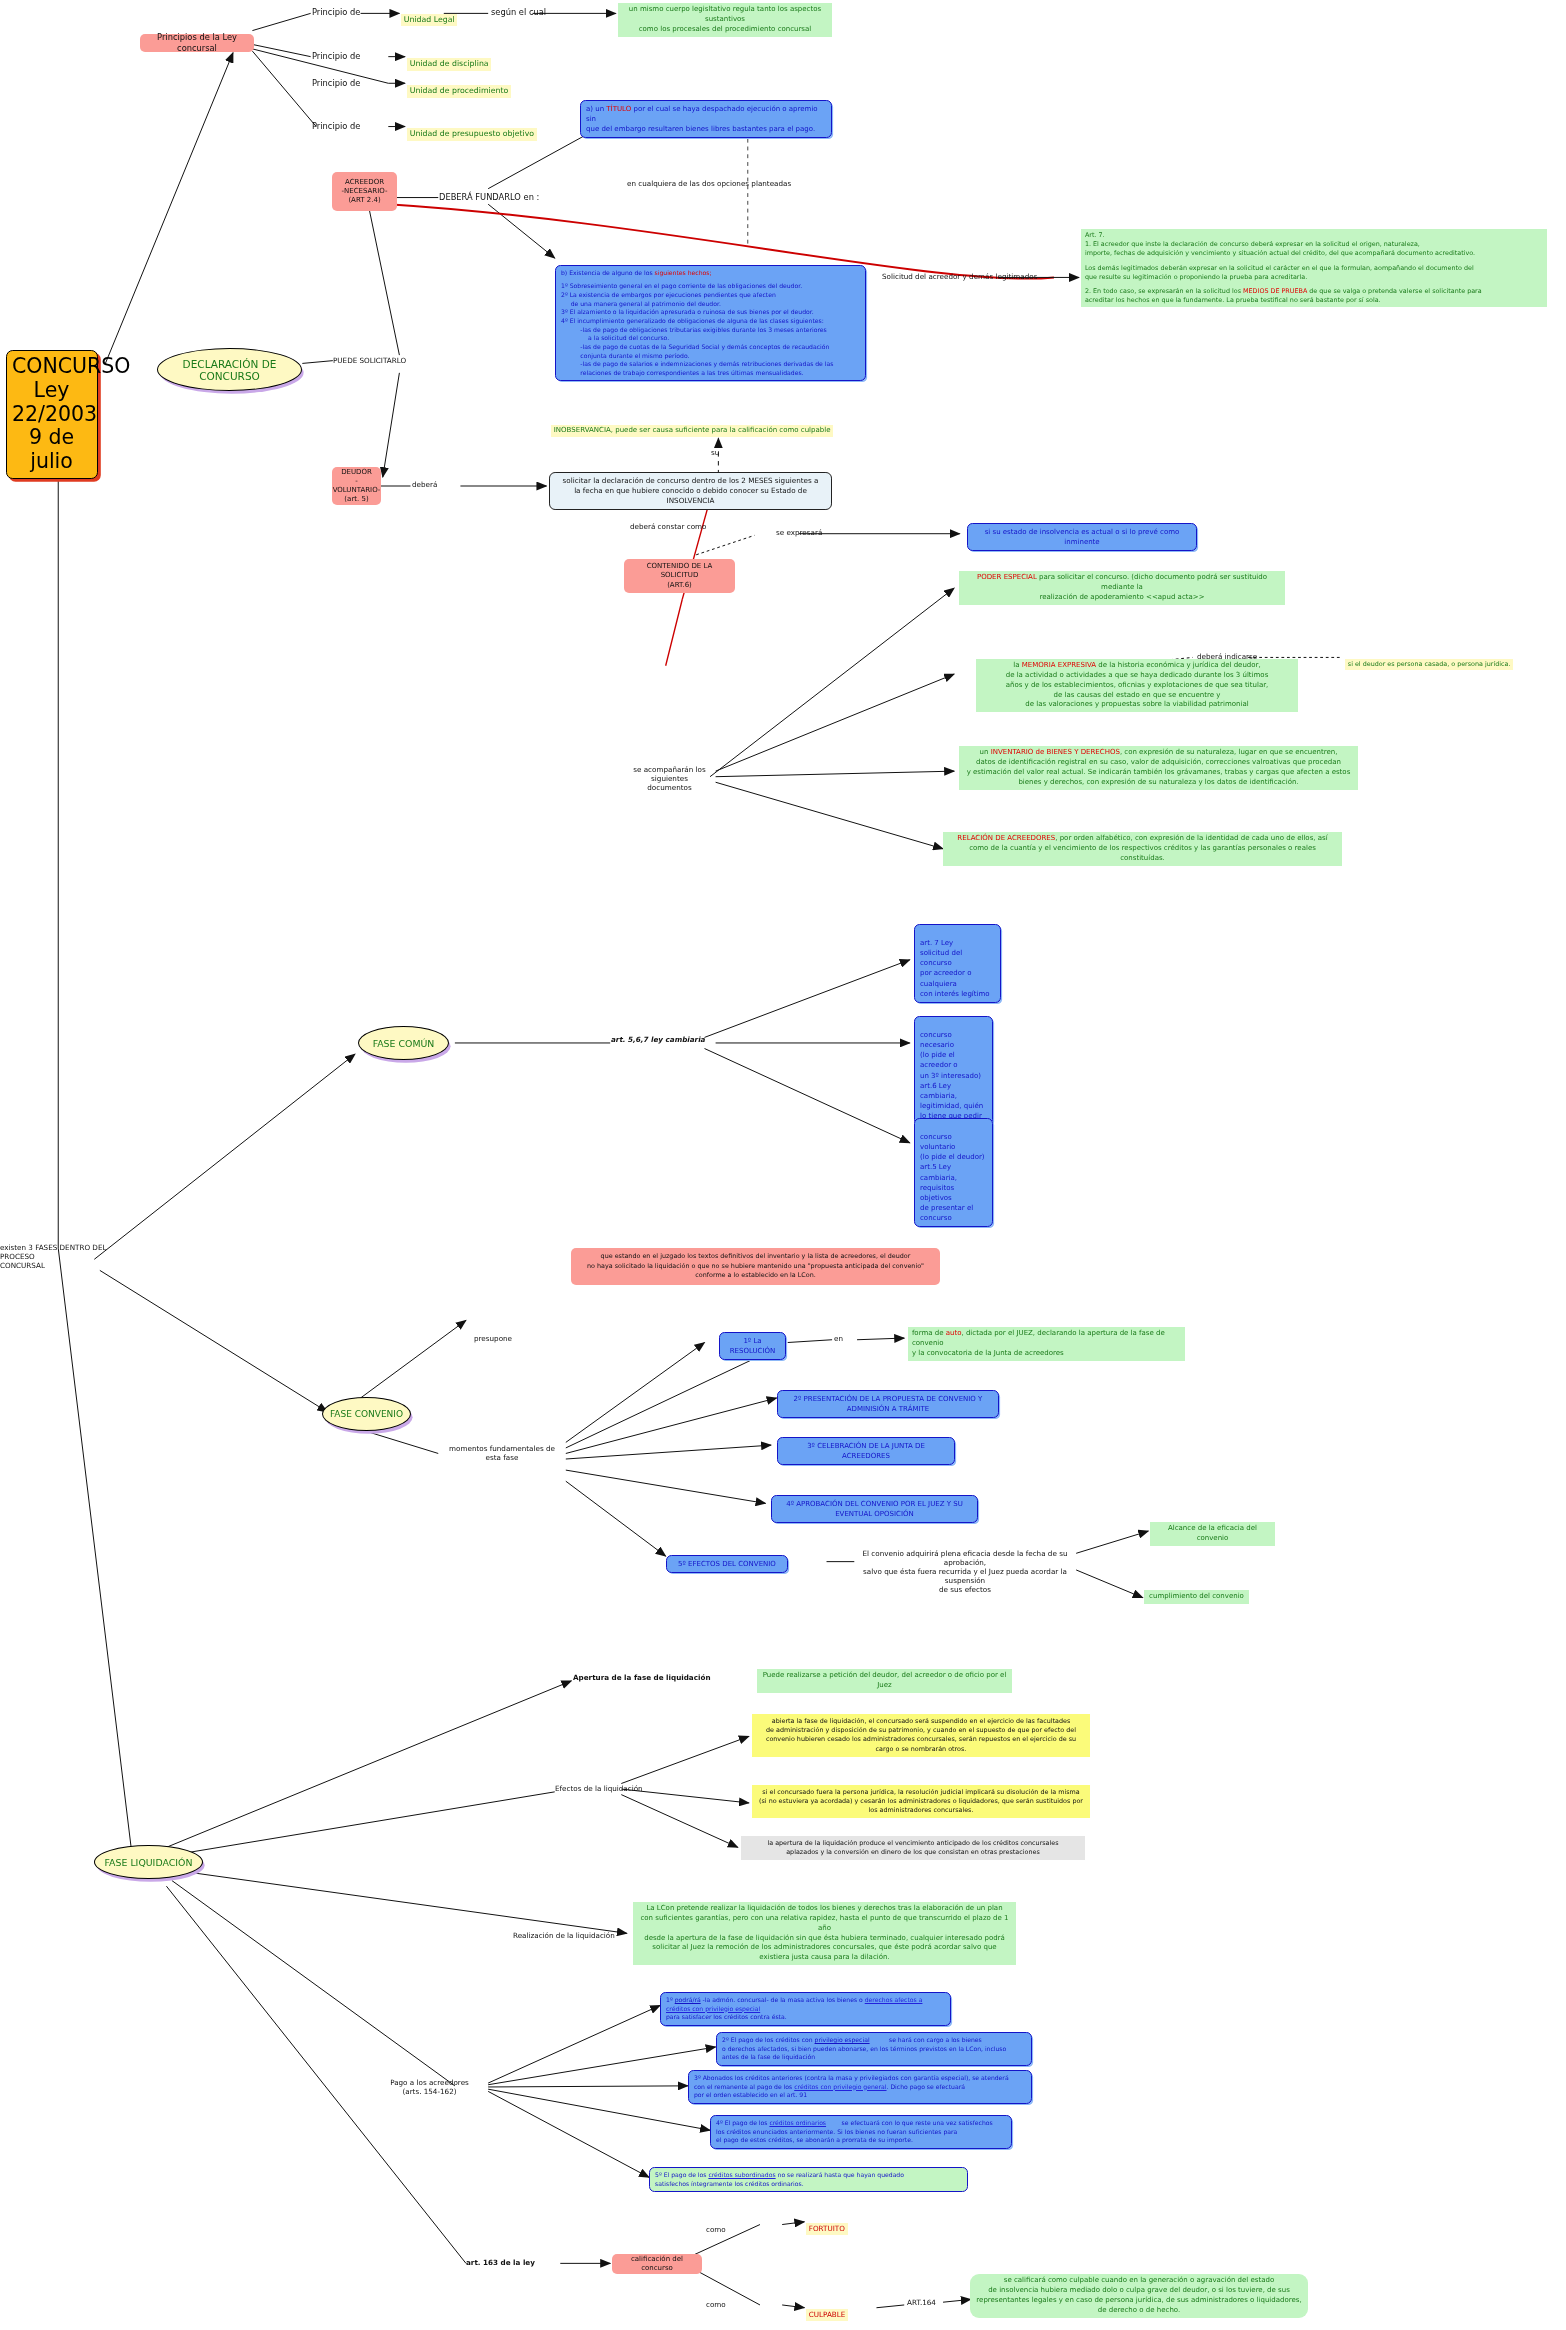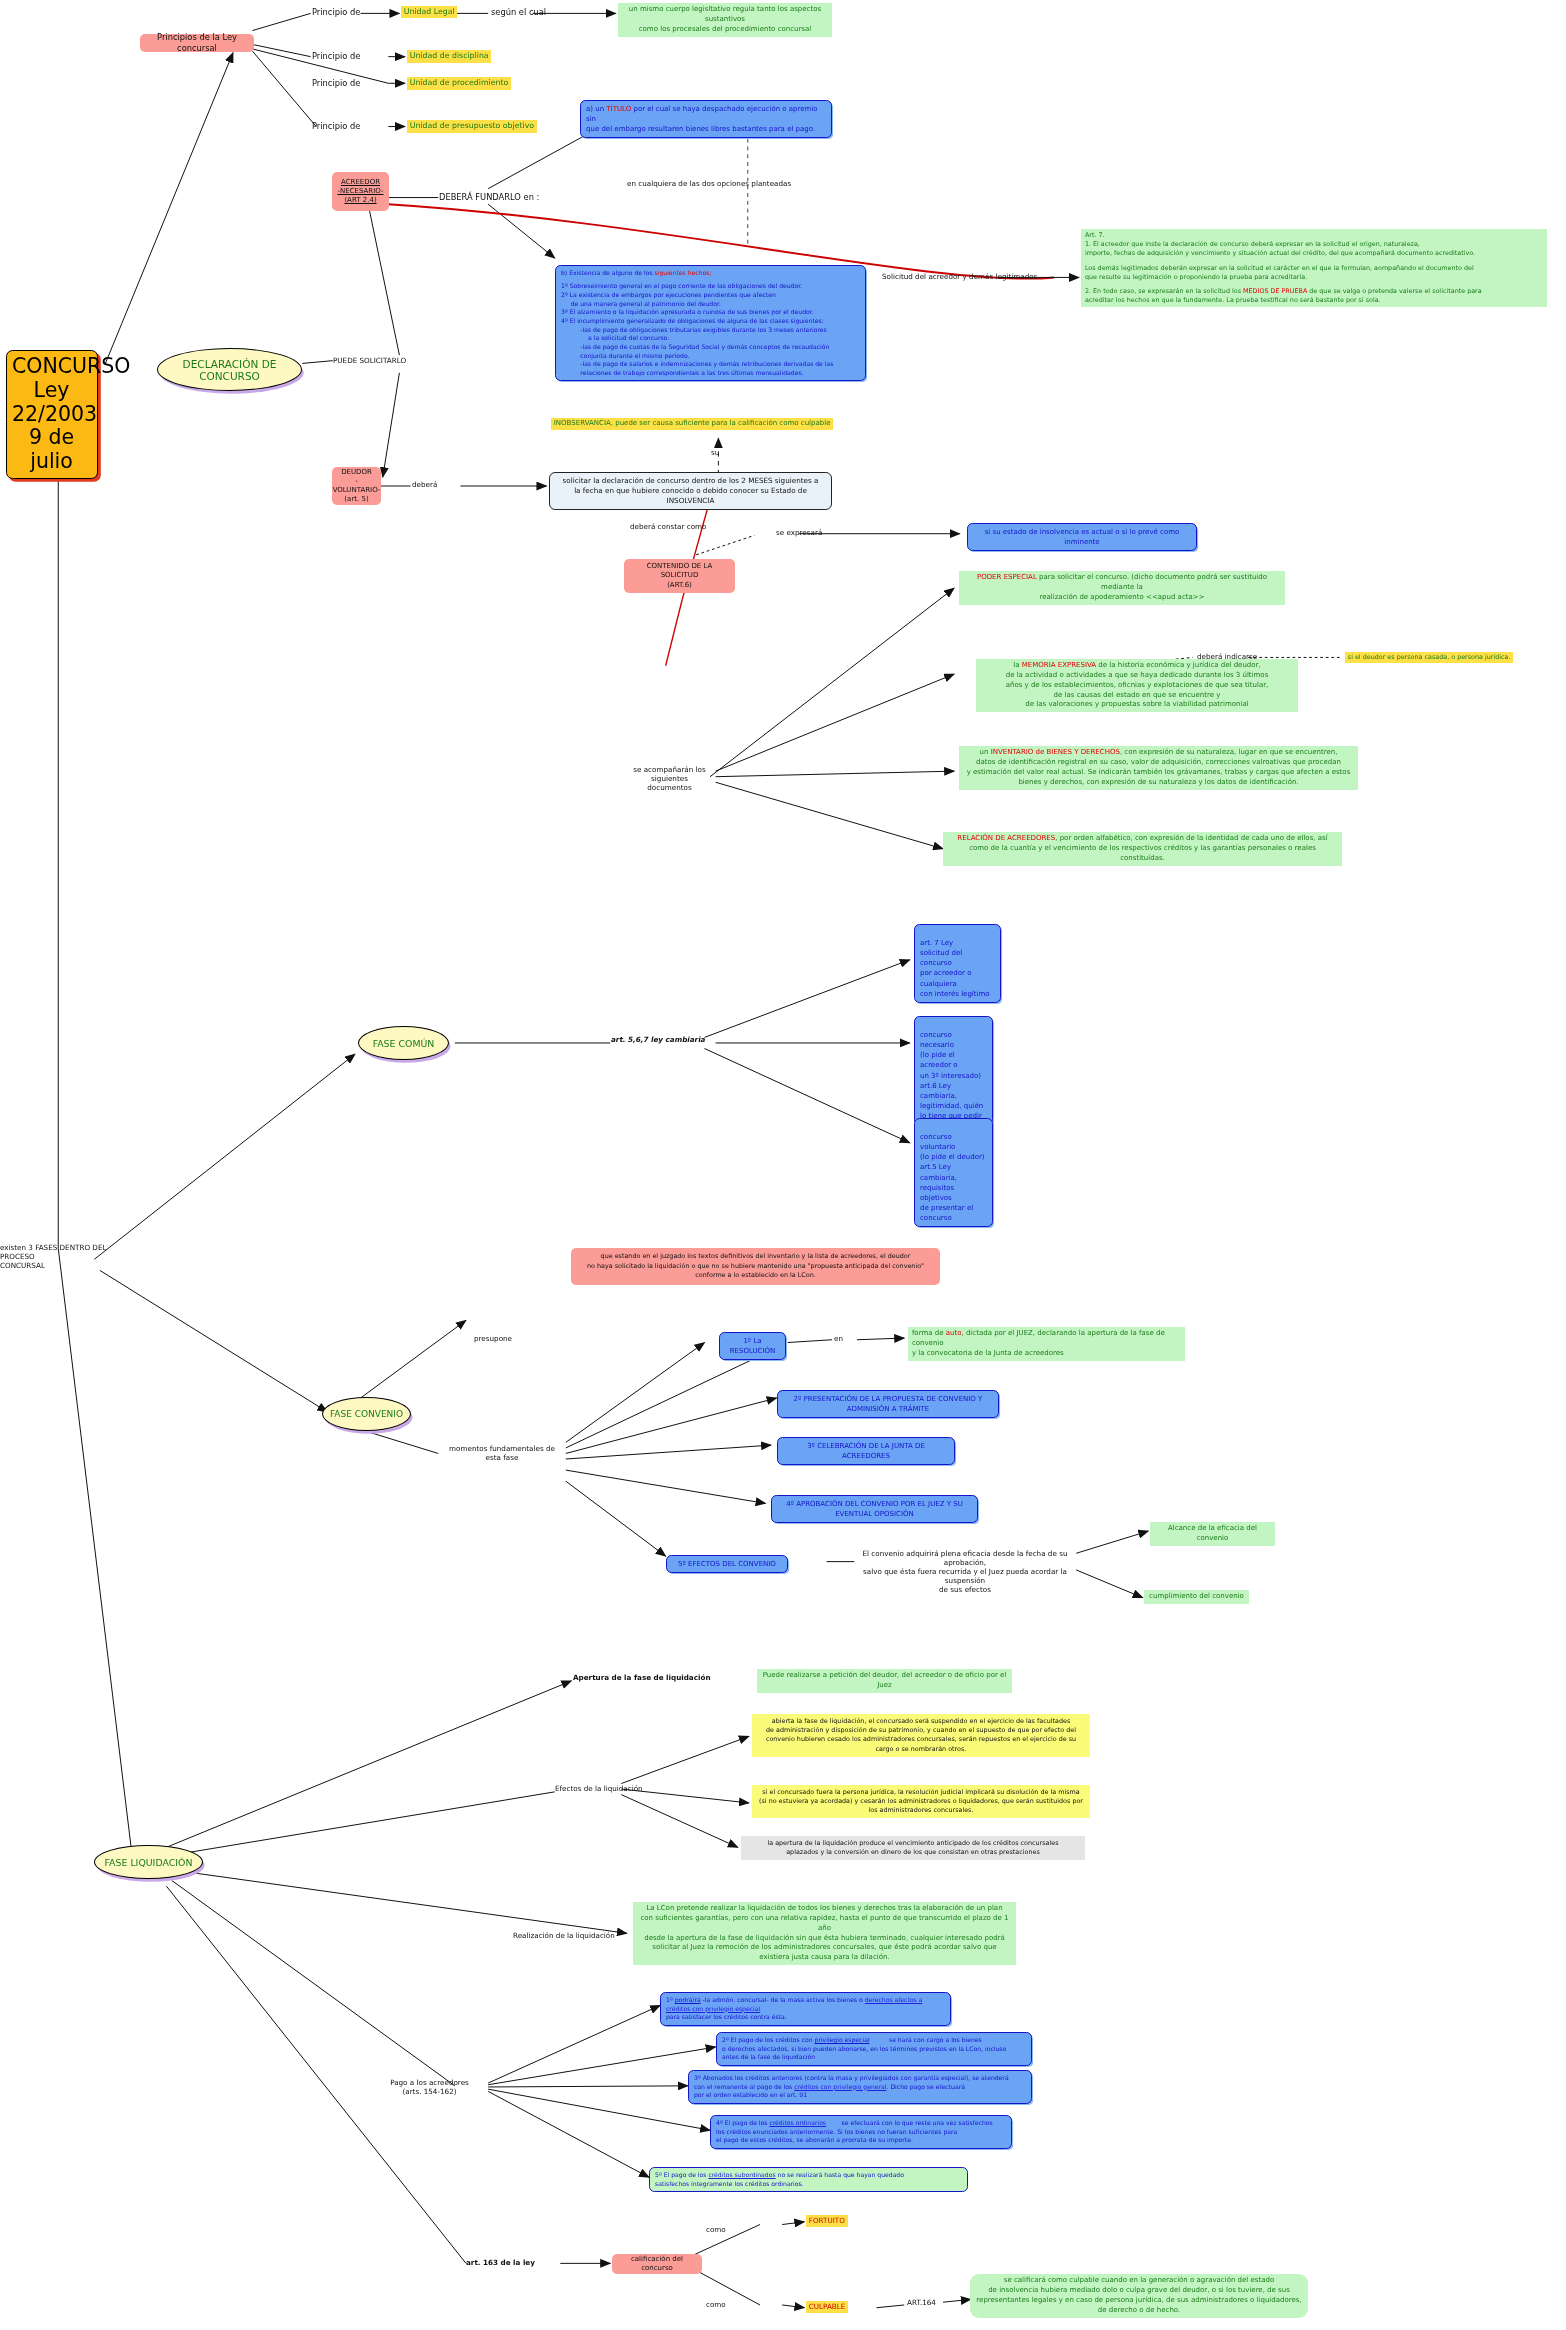--- a/index.html
+++ b/index.html
@@ -19,22 +19,22 @@
   
   .ellipse{background:#fef9c3;border:1.1px solid #000;border-radius:50%;
     color:#1a7a1a;display:flex;align-items:center;justify-content:center;
     text-align:center;font-size:10.5px;box-shadow:2.2px 3.3px 0 -0.6px #c9a8e8;}
   
   .pink{background:#fb9c96;border-radius:5px;color:#111;text-align:center;
     font-size:7.8px;line-height:1.3;padding:3.3px 4.4px;display:flex;
     align-items:center;justify-content:center;}
   .pink.sm{font-size:7px;}
   
-  .yellow{background:#fde047;color:#1a7a1a;font-size:7.8px;padding:1.1px 2.8px;
-    line-height:1.35;display:inline-block;}
+  .yellow{background:#fef9c3;color:#1a7a1a;font-size:7.8px;padding:1.1px 2.8px;
+    line-height:1.35;display:inline-block;margin-top:8px;}
   
   .green{background:#c3f5c3;color:#1a7a1a;font-size:7px;line-height:1.4;
     padding:2.2px 3.9px;text-align:center;}
   .green.left{text-align:left;}
   
   .blue{background:#6ba3f5;border:1.7px solid #1414c8;border-radius:5.5px;
     color:#1414c8;font-size:7px;line-height:1.45;padding:2.8px 5px;
     box-shadow:1.7px 1.7px 0 -0.6px #8db8f7;}
   .blue.ctr{text-align:center;}
   .blue.left{text-align:left;}
@@ -195,21 +195,21 @@
 <div class="node" style="left:407px;top:120px;">
   <span class="yellow">Unidad de presupuesto objetivo</span>
 </div>
 
 <div class="lbl" style="left:265px;top:362px;">la</div>
 <div class="node ellipse" style="left:157px;top:348px;width:145px;height:43px;">
   <span>DECLARACIÓN DE CONCURSO</span>
 </div>
 <div class="lbl sm" style="left:333px;top:356px;">PUEDE SOLICITARLO</div>
 
-<div class="node pink sm" style="left:332px;top:172px;width:57px;height:39px;flex-direction:column;text-decoration:underline;">
+<div class="node pink sm" style="left:332px;top:172px;width:65px;height:39px;flex-direction:column;">
   <span>ACREEDOR</span>
   <span>-NECESARIO-</span>
   <span>(ART 2.4)</span>
 </div>
 <div class="lbl" style="left:439px;top:192px;">DEBERÁ FUNDARLO en :</div>
 <div class="lbl sm" style="left:627px;top:179px;">en cualquiera de las dos opciones planteadas</div>
 
 <div class="node blue left" style="left:580px;top:100px;width:252px;">
   <span>a) un </span><span class="red">TÍTULO</span><span> por el cual se haya despachado ejecución o apremio sin</span><br>
   <span>que del embargo resultaren bienes libres bastantes para el pago.</span>

